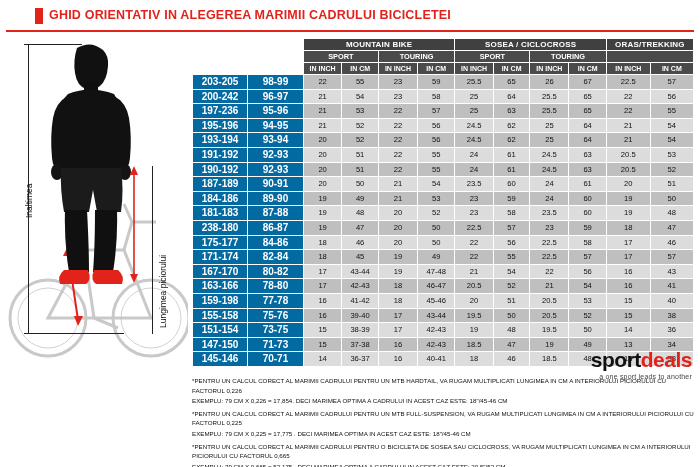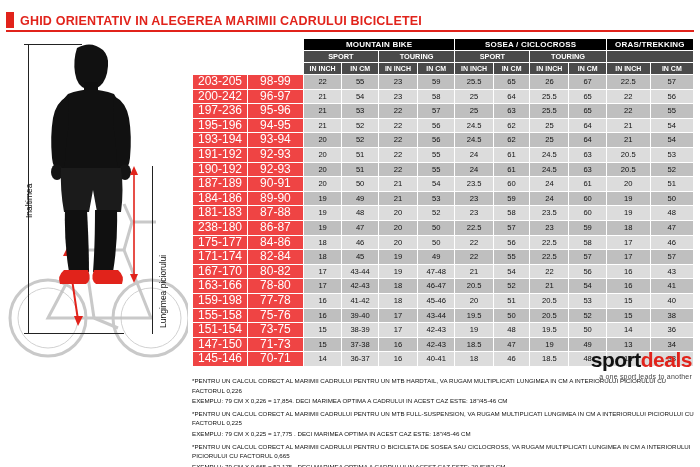--- a/index.html
+++ b/index.html
@@ -7,21 +7,21 @@
   body {
     width:700px; height:467px;
     background:#ffffff;
     font-family:"Liberation Sans", sans-serif;
     color:#1a1a1a;
     overflow:hidden;
     position:relative;
   }
   .title-bar {
     position:absolute; left:0; top:8px; width:700px; height:20px;
-    display:flex; align-items:flex-end;
+    display:flex; align-items:flex-start;padding-left:29px;
   }
   .title-accent {
     width:8px; height:16px; background:#e1231b; margin-left:6px; margin-right:6px;
   }
   .title-text {
     font-size:12.5px; font-weight:bold; letter-spacing:.2px; color:#e1231b;
   }
   .title-rule {
     position:absolute; left:6px; top:30px; width:688px; height:2px; background:#e1231b;
   }
@@ -52,24 +52,24 @@
   table { border-collapse:collapse; width:502px; font-size:7.6px; }
   th, td {
     border:1px solid #ffffff;
     text-align:center;
     padding:0;
     height:13.6px;
     line-height:13.6px;
     color:#111;
   }
   thead th { color:#ffffff; font-weight:bold; }
-  .grp { background:#000000; font-size:8px; height:11px; line-height:11px; letter-spacing:.2px; }
+  .grp { background:#404040; font-size:8px; height:11px; line-height:11px; letter-spacing:.2px; }
   .sub { background:#4a4a4a; font-size:7.4px; height:11px; line-height:11px; }
   .sub2 { background:#4a4a4a; font-size:7px; height:11px; line-height:11px; }
-  .hl { background:#ef4444; color:#fff; font-weight:normal; font-size:12px; }
+  .hl { background:#0369a1; color:#fff; font-weight:bold; font-size:10px; }
   .c-dark { background:#bfbfbf; }
   .c-light { background:#dcdcdc; }
   .col-first { width:62px; }
   .col-second { width:62px; }
   .cell { width:47px; }
 
   
   .logo {
     position:absolute; right:8px; top:348px; width:160px; text-align:right;
   }

